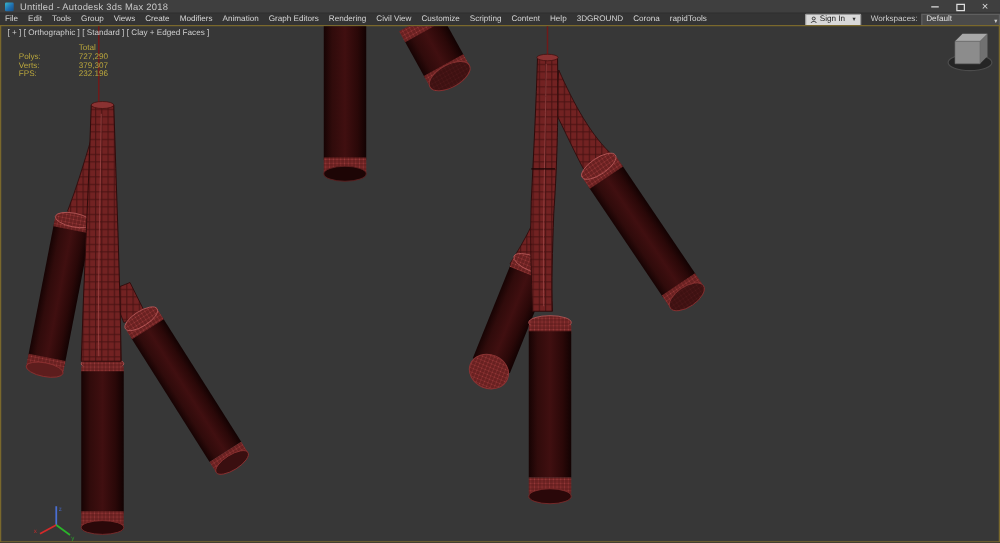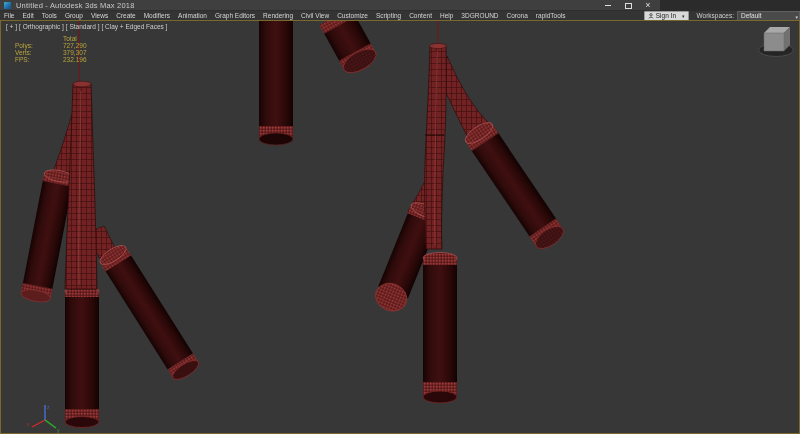--- a/index.html
+++ b/index.html
@@ -3,21 +3,21 @@
 <meta charset="utf-8">
 <style>
   html,body{margin:0;padding:0;}
   body{
     width:800px;height:434px;position:relative;overflow:hidden;
     background:#2b2b2b;font-family:"Liberation Sans",sans-serif;
     -webkit-font-smoothing:antialiased;
   }
   
   .titlebar{
-    position:absolute;top:0;left:0;width:660px;height:11px;
+    position:absolute;top:0;left:0;width:800px;height:11px;
     background:#3f3f3f;border-bottom:1px solid #2e2e2e;
     display:flex;align-items:center;box-sizing:border-box;
   }
   .app-icon{
     width:7px;height:7px;margin-left:4px;border-radius:1px;
     background:linear-gradient(135deg,#39b7c9 0%,#1f6fb0 55%,#174e84 100%);
     flex:0 0 auto;
   }
   .title-text{font-size:7.5px;color:#c9c9c9;margin-left:5px;letter-spacing:.2px;line-height:11px;white-space:nowrap;}
   .win-controls{position:absolute;right:2px;top:0;height:11px;display:flex;align-items:center;}

